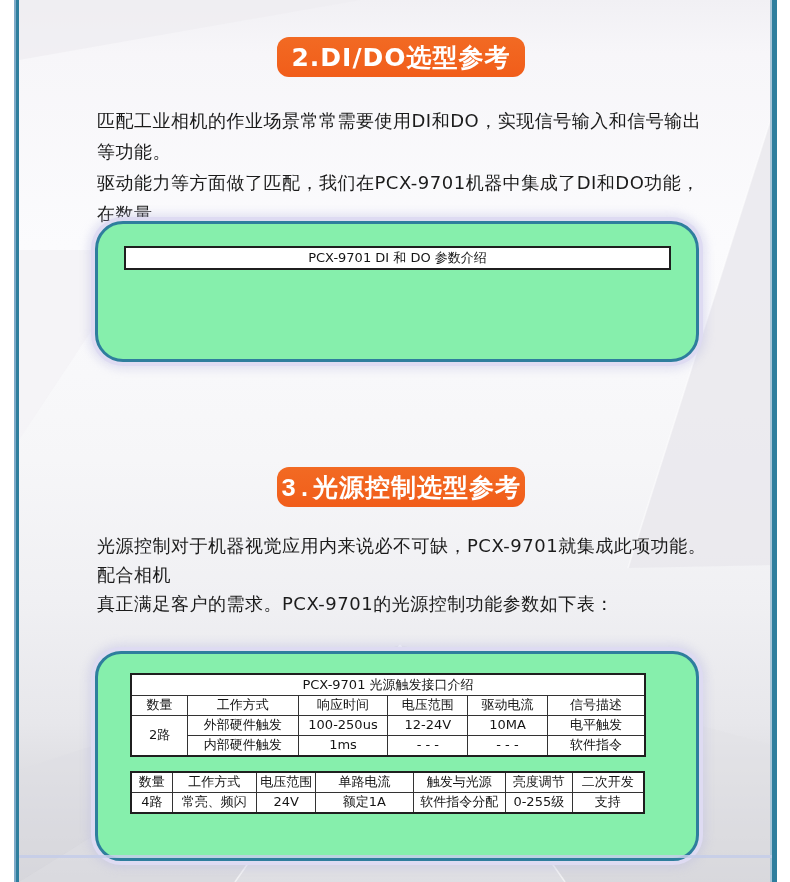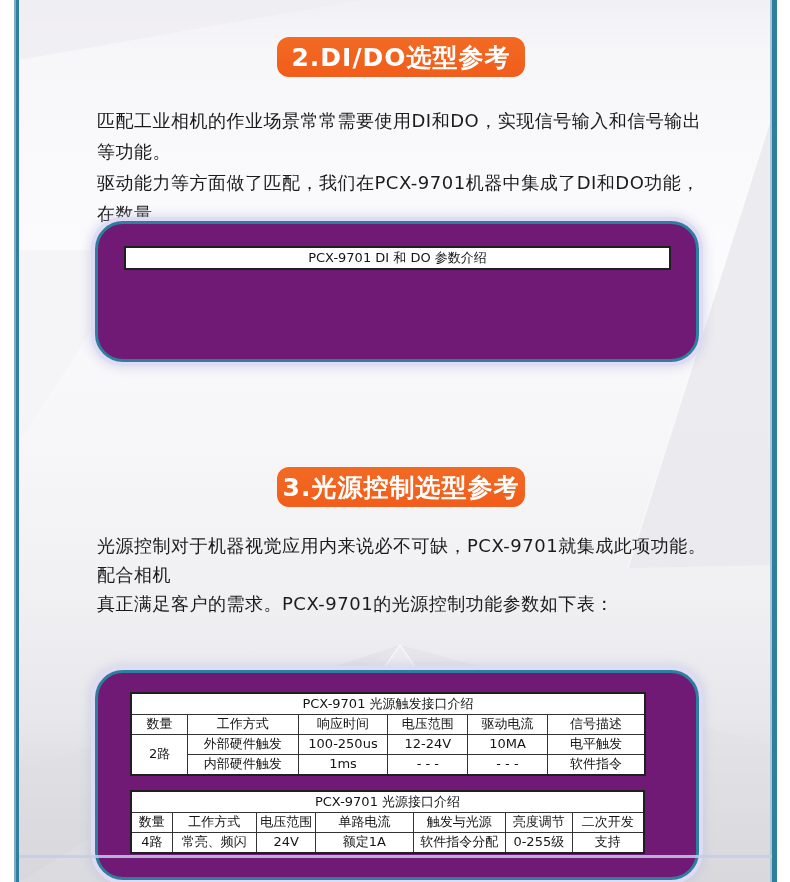--- a/index.html
+++ b/index.html
@@ -22,36 +22,36 @@
   .rail-right-teal{left:772px;width:5px;background:#2e7e9d;}
   
   .banner{
     position:absolute;left:277px;width:248px;height:40px;
     background:linear-gradient(180deg,#f26a23 0%,#f15d1a 100%);
     border-radius:12px;
     display:flex;align-items:center;justify-content:center;
     color:#ffffff;font-size:25px;font-weight:bold;letter-spacing:1px;
   }
   .banner-1{top:37px;justify-content:center;}
-  .banner-2{top:467px;}
+  .banner-2{top:467px;font-family:Liberation Mono, monospace;}
   
   .intro{
     position:absolute;left:97px;width:620px;
     color:#1b1b1b;font-size:18px;line-height:31px;letter-spacing:.5px;
   }
   .intro-1{top:105px;}
   .intro-2{top:531px;line-height:29px;}
   
   .frame{
     position:absolute;left:95px;width:598px;
-    background:#701a75;border:3px solid #2e7e9d;border-radius:28px;
+    background:#86efac;border:3px solid #2e7e9d;border-radius:28px;
     box-shadow:0 0 0 4px #dedbf2, 0 0 10px 7px rgba(186,184,226,.40);
   }
   .frame-1{top:221px;height:135px;}
-  .frame-2{top:670px;height:204px;}
+  .frame-2{top:651px;height:204px;border-radius:26px;}
   
   table.spec{
     position:absolute;border-collapse:collapse;table-layout:fixed;
     background:#ffffff;border:2px solid #1f1f1f;
     font-size:13px;color:#141414;
   }
   table.spec td,table.spec th{
     border:1px solid #333333;text-align:center;vertical-align:middle;
     padding:0 2px;height:19px;line-height:1.1;font-weight:400;
     white-space:nowrap;overflow:hidden;
@@ -173,23 +173,20 @@
       <col style="width:8%">
         <col style="width:16.5%">
         <col style="width:11.5%">
         <col style="width:19%">
       <col style="width:18%">
         <col style="width:13%">
         <col style="width:14%">
     </colgroup>
     <tbody>
       <tr>
-        <td class="title-cell" colspan="7">PCX-9701 光源接口介绍</td>
-      </tr>
-      <tr>
         <td>数量</td>
         <td>工作方式</td>
         <td>电压范围</td>
         <td>单路电流</td>
         <td>触发与光源</td>
         <td>亮度调节</td>
         <td>二次开发</td>
       </tr>
       <tr>
         <td>4路</td>

